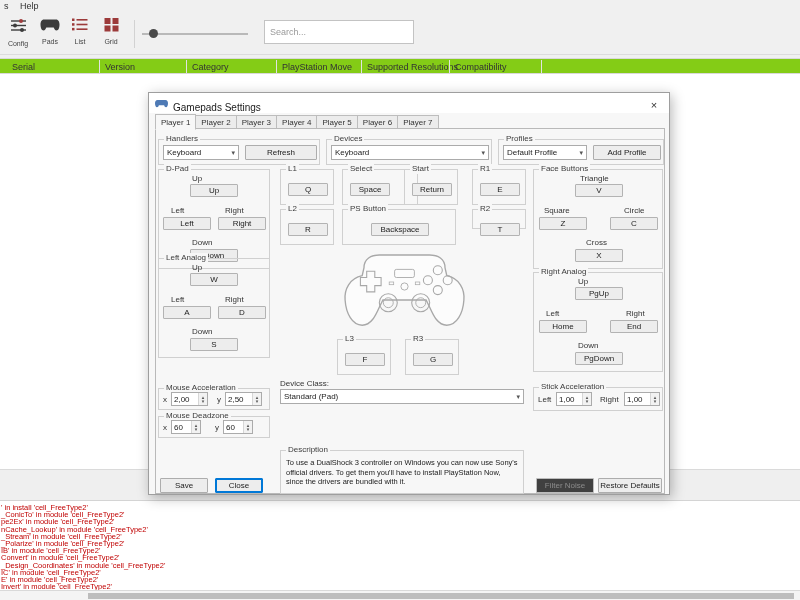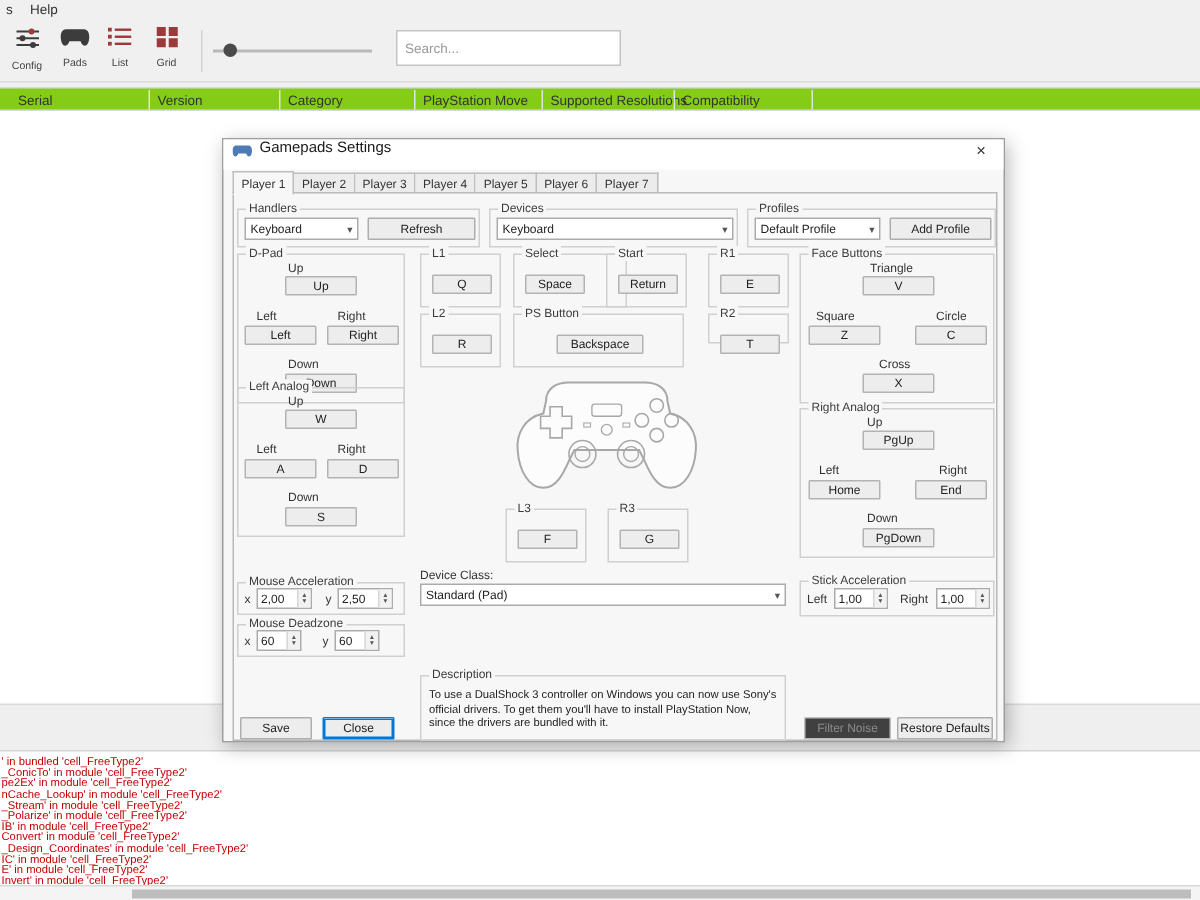--- a/index.html
+++ b/index.html
@@ -25,21 +25,21 @@
   .listarea{position:absolute;left:0;top:74px;width:800px;height:396px;background:#ffffff;border-bottom:1px solid #dadada}
   .splitter{position:absolute;left:0;top:470px;width:800px;height:30px;background:#efefef}
   
   .logpanel{position:absolute;left:0;top:500px;width:800px;height:90px;background:#ffffff;border-top:1px solid #d4d4d4;overflow:hidden;padding-top:3px;padding-left:1px}
   .logline{font-size:7.5px;line-height:7.2px;color:#c00000;white-space:nowrap;font-family:"Liberation Sans",sans-serif}
   
   .hscroll{position:absolute;left:0;top:590px;width:800px;height:10px;background:#f4f4f4;border-top:1px solid #d9d9d9}
   .hthumb{position:absolute;left:88px;top:2px;width:706px;height:6px;background:#bdbdbd}
   
   .dialog{position:absolute;left:148px;top:92px;width:522px;height:403px;background:#f7f7f7;border:1px solid #9e9e9e;box-shadow:2px 3px 12px rgba(0,0,0,.28)}
-  .titlebar{position:absolute;left:0;top:0;width:100%;height:20px;background:#ffffff;display:flex;align-items:flex-start;padding:0 6px;gap:5px}
+  .titlebar{position:absolute;left:0;top:0;width:100%;height:20px;background:#ffffff;display:flex;align-items:flex-end;padding:0 6px;gap:5px}
   .title{font-size:10px;color:#1a1a1a}
   .xbtn{margin-left:auto;width:18px;height:16px;display:flex;align-items:center;justify-content:center;font-size:11px;color:#333;cursor:default}
   .tabbar{position:absolute;left:6px;top:21px;height:15px;display:flex}
   .tab{height:14px;margin-top:1px;padding:0 5px;font-size:8px;color:#333;background:#ececec;border:1px solid #bdbdbd;border-left:none;display:flex;align-items:center}
   .tab:first-child{border-left:1px solid #bdbdbd}
   .tab.active{background:#f7f7f7;height:16px;margin-top:0;border-bottom:1px solid #f7f7f7;position:relative;z-index:3}
   .panel{position:absolute;left:6px;top:35px;width:510px;height:366px;border:1px solid #b9b9b9;background:#f7f7f7;z-index:2}
   .gb{position:absolute;border:1px solid #d0d0d0}
   .lg{position:absolute;top:-6px;left:5px;background:#f7f7f7;padding:0 2px;font-size:8px;line-height:10px;color:#3c3c3c;white-space:nowrap}
   .lb{position:absolute;font-size:8px;color:#333;white-space:nowrap}
@@ -131,21 +131,21 @@
     <span class="hsep" style="left:276px"></span>
     <span class="hsep" style="left:361px"></span>
     <span class="hsep" style="left:449px"></span>
     <span class="hsep" style="left:541px"></span>
   </div>
 
   <div class="listarea"></div>
   <div class="splitter"></div>
 
   <div class="logpanel">
-    <div class="logline">' in bundled 'cell_FreeType2'</div>
+    <div class="logline">' in install 'cell_FreeType2'</div>
     <div class="logline">_ConicTo' in module 'cell_FreeType2'</div>
     <div class="logline">pe2Ex' in module 'cell_FreeType2'</div>
     <div class="logline">nCache_Lookup' in module 'cell_FreeType2'</div>
     <div class="logline">_Stream' in module 'cell_FreeType2'</div>
     <div class="logline">_Polarize' in module 'cell_FreeType2'</div>
     <div class="logline">IB' in module 'cell_FreeType2'</div>
     <div class="logline">Convert' in module 'cell_FreeType2'</div>
     <div class="logline">_Design_Coordinates' in module 'cell_FreeType2'</div>
     <div class="logline">IC' in module 'cell_FreeType2'</div>
     <div class="logline">E' in module 'cell_FreeType2'</div>

